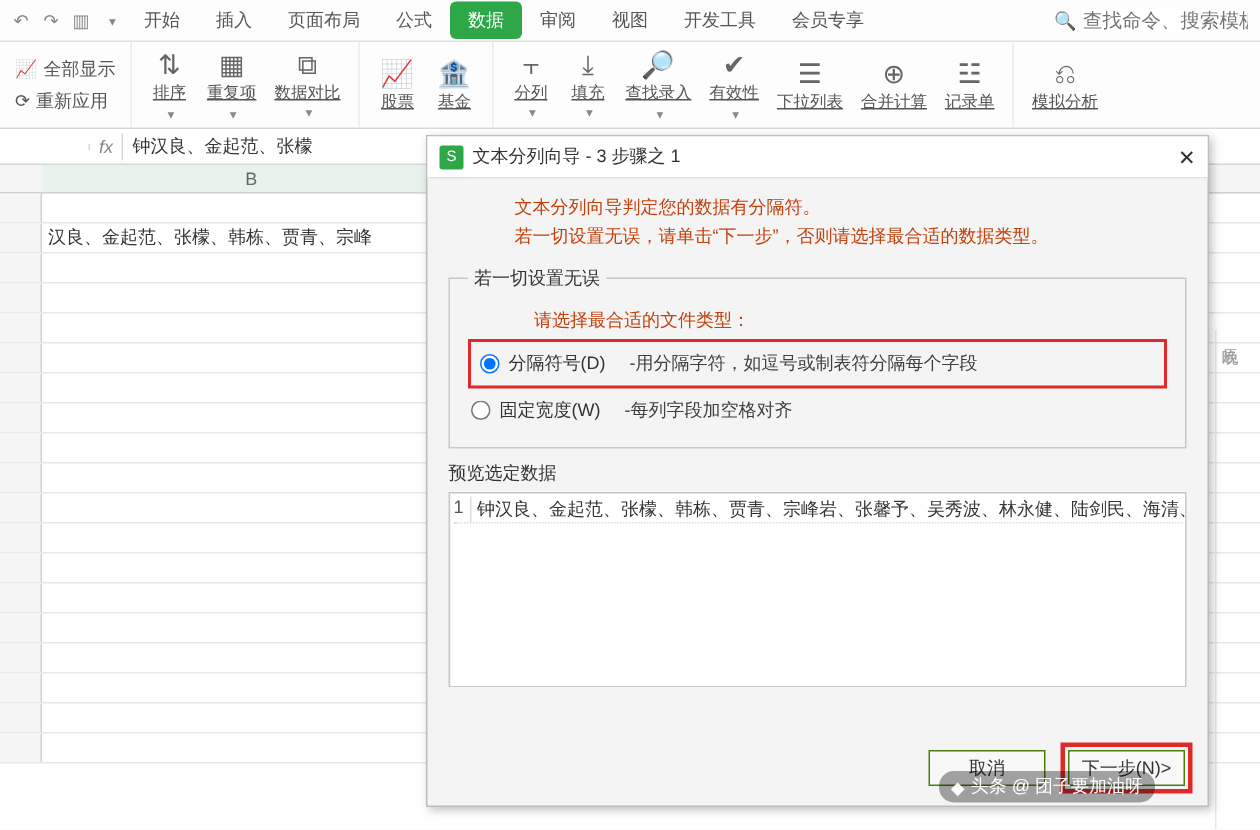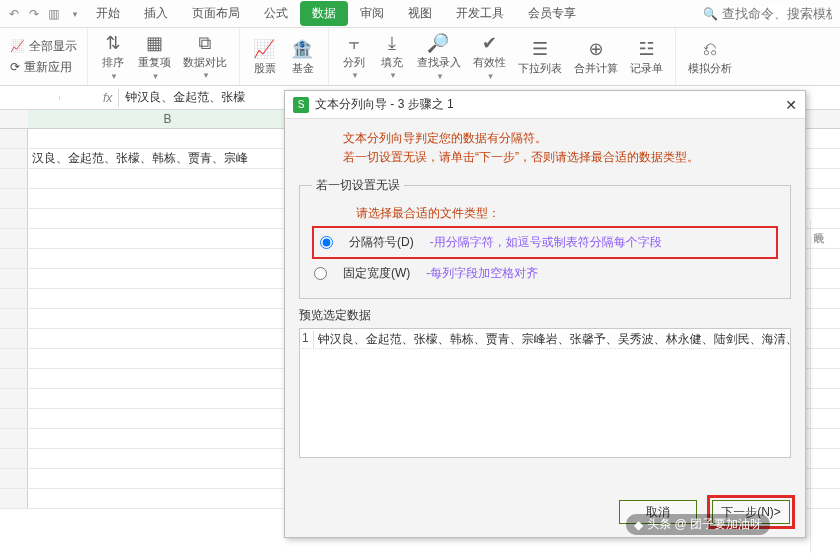--- a/index.html
+++ b/index.html
@@ -9,49 +9,49 @@
   .tab-icon { width: 20px; height: 20px; display: flex; align-items: center; justify-content: center; color: #888; }
   .tab { padding: 4px 12px; color: #555; border-radius: 4px; cursor: pointer; }
   .tab.active { background: #2ea749; color: #fff; }
   .tab-search { margin-left: auto; color: #888; display: flex; align-items: center; gap: 4px; padding-right: 8px; }
   .tab-search input { border: none; outline: none; font-size: 13px; color: #888; width: 110px; }
   
   .ribbon { display: flex; height: 58px; border-bottom: 1px solid #d8d8d8; background: #fdfdfd; }
   .r-group { display: flex; align-items: center; padding: 4px 6px; border-right: 1px solid #ececec; }
   .r-btn { display: flex; flex-direction: column; align-items: center; justify-content: center; padding: 2px 6px; color: #555; gap: 2px; cursor: pointer; min-width: 38px; }
   .r-btn .ico { font-size: 18px; color: #666; }
-  .r-btn small { font-size: 11px; line-height: 1.1; text-align: center; white-space: nowrap; }
+  .r-btn small { font-size: 11px; line-height: 1.1; text-align: center; white-space: nowrap; text-decoration: underline; }
   .r-stack { display: flex; flex-direction: column; gap: 2px; }
   .r-mini { display: flex; align-items: center; gap: 4px; padding: 1px 4px; color: #555; cursor: pointer; white-space: nowrap; }
   .caret::after { content: "▾"; font-size: 9px; margin-left: 2px; color: #888; }
   
   .fxbar { display: flex; align-items: center; height: 24px; border-bottom: 1px solid #d8d8d8; }
   .fxbar .namebox { width: 60px; padding: 2px 4px; border-right: 1px solid #d8d8d8; color: #666; }
-  .fxbar .fx { padding: 2px 6px; font-style: italic; color: #888; border-right: 1px solid #d8d8d8; margin-left: 37px; }
+  .fxbar .fx { padding: 2px 6px; font-style: italic; color: #888; border-right: 1px solid #d8d8d8; }
   .fxbar .celltxt { padding: 2px 6px; color: #333; flex: 1; white-space: nowrap; overflow: hidden; }
   
   .sheet { position: relative; height: calc(553px - 28px - 58px - 24px); overflow: hidden; }
   .colhead { display: flex; border-bottom: 1px solid #d0d0d0; background: #f5f5f5; }
   .rowhead { width: 28px; } 
   .colcell { width: 280px; text-align: center; padding: 2px 0; border-right: 1px solid #d0d0d0; color: #666; background: #e8f3ec; }
   .rows .row { display: flex; height: 20px; border-bottom: 1px solid #e8e8e8; }
   .rows .rc { width: 28px; border-right: 1px solid #d0d0d0; background: #f5f5f5; }
   .rows .cell { width: 280px; border-right: 3px solid #f97316; padding: 1px 4px; white-space: nowrap; overflow: hidden; }
   
   .dialog { position: absolute; left: 284px; top: 90px; width: 522px; height: 448px; background: #f4f4f4; border: 1px solid #bdbdbd; box-shadow: 2px 2px 6px rgba(0,0,0,0.25); }
   .dlg-title { display: flex; align-items: center; gap: 6px; height: 28px; padding: 0 8px; background: #fff; border-bottom: 1px solid #e0e0e0; }
   .dlg-title .logo { width: 16px; height: 16px; background: #2ea749; color: #fff; display: flex; align-items: center; justify-content: center; font-size: 10px; border-radius: 2px; }
   .dlg-title .close { margin-left: auto; font-size: 14px; cursor: pointer; }
   .dlg-body { padding: 10px 14px; }
   .dlg-body p { line-height: 1.6; color: #c2410c; margin-left: 44px; }
   fieldset { border: 1px solid #c8c8c8; margin-top: 10px; padding: 10px 12px 12px; }
   legend { padding: 0 4px; color: #333; }
-  .opt { display: flex; align-items: center; gap: 16px; padding: 4px 2px; }
+  .opt { display: flex; align-items: center; gap: 6px; padding: 4px 2px; }
   .opt label { color: #333; }
-  .opt .desc { color: #8b5cf6; }
+  .opt .desc { color: #404040; margin-left: 10px; }
   .redbox { border: 2px solid #e02a2a; padding: 2px 4px; margin: 2px 0; }
   .preview { margin-top: 8px; }
   .preview .pv-label { margin-bottom: 4px; }
   .pv-box { border: 1px solid #c8c8c8; background: #fff; height: 130px; padding: 2px; overflow: auto; }
   .pv-row { display: flex; border-bottom: 1px dotted #ddd; }
   .pv-row .n { width: 16px; text-align: right; padding-right: 4px; color: #555; border-right: 1px solid #ddd; }
   .pv-row .t { padding-left: 4px; white-space: nowrap; }
   .dlg-foot { position: absolute; bottom: 8px; right: 10px; display: flex; gap: 10px; align-items: center; }
   .btn { min-width: 78px; height: 24px; border: 1px solid #4d7c0f; background: #f8f8f8; color: #333; display: flex; align-items: center; justify-content: center; cursor: pointer; }
   .btn.disabled { color: #aaa; cursor: default; }

